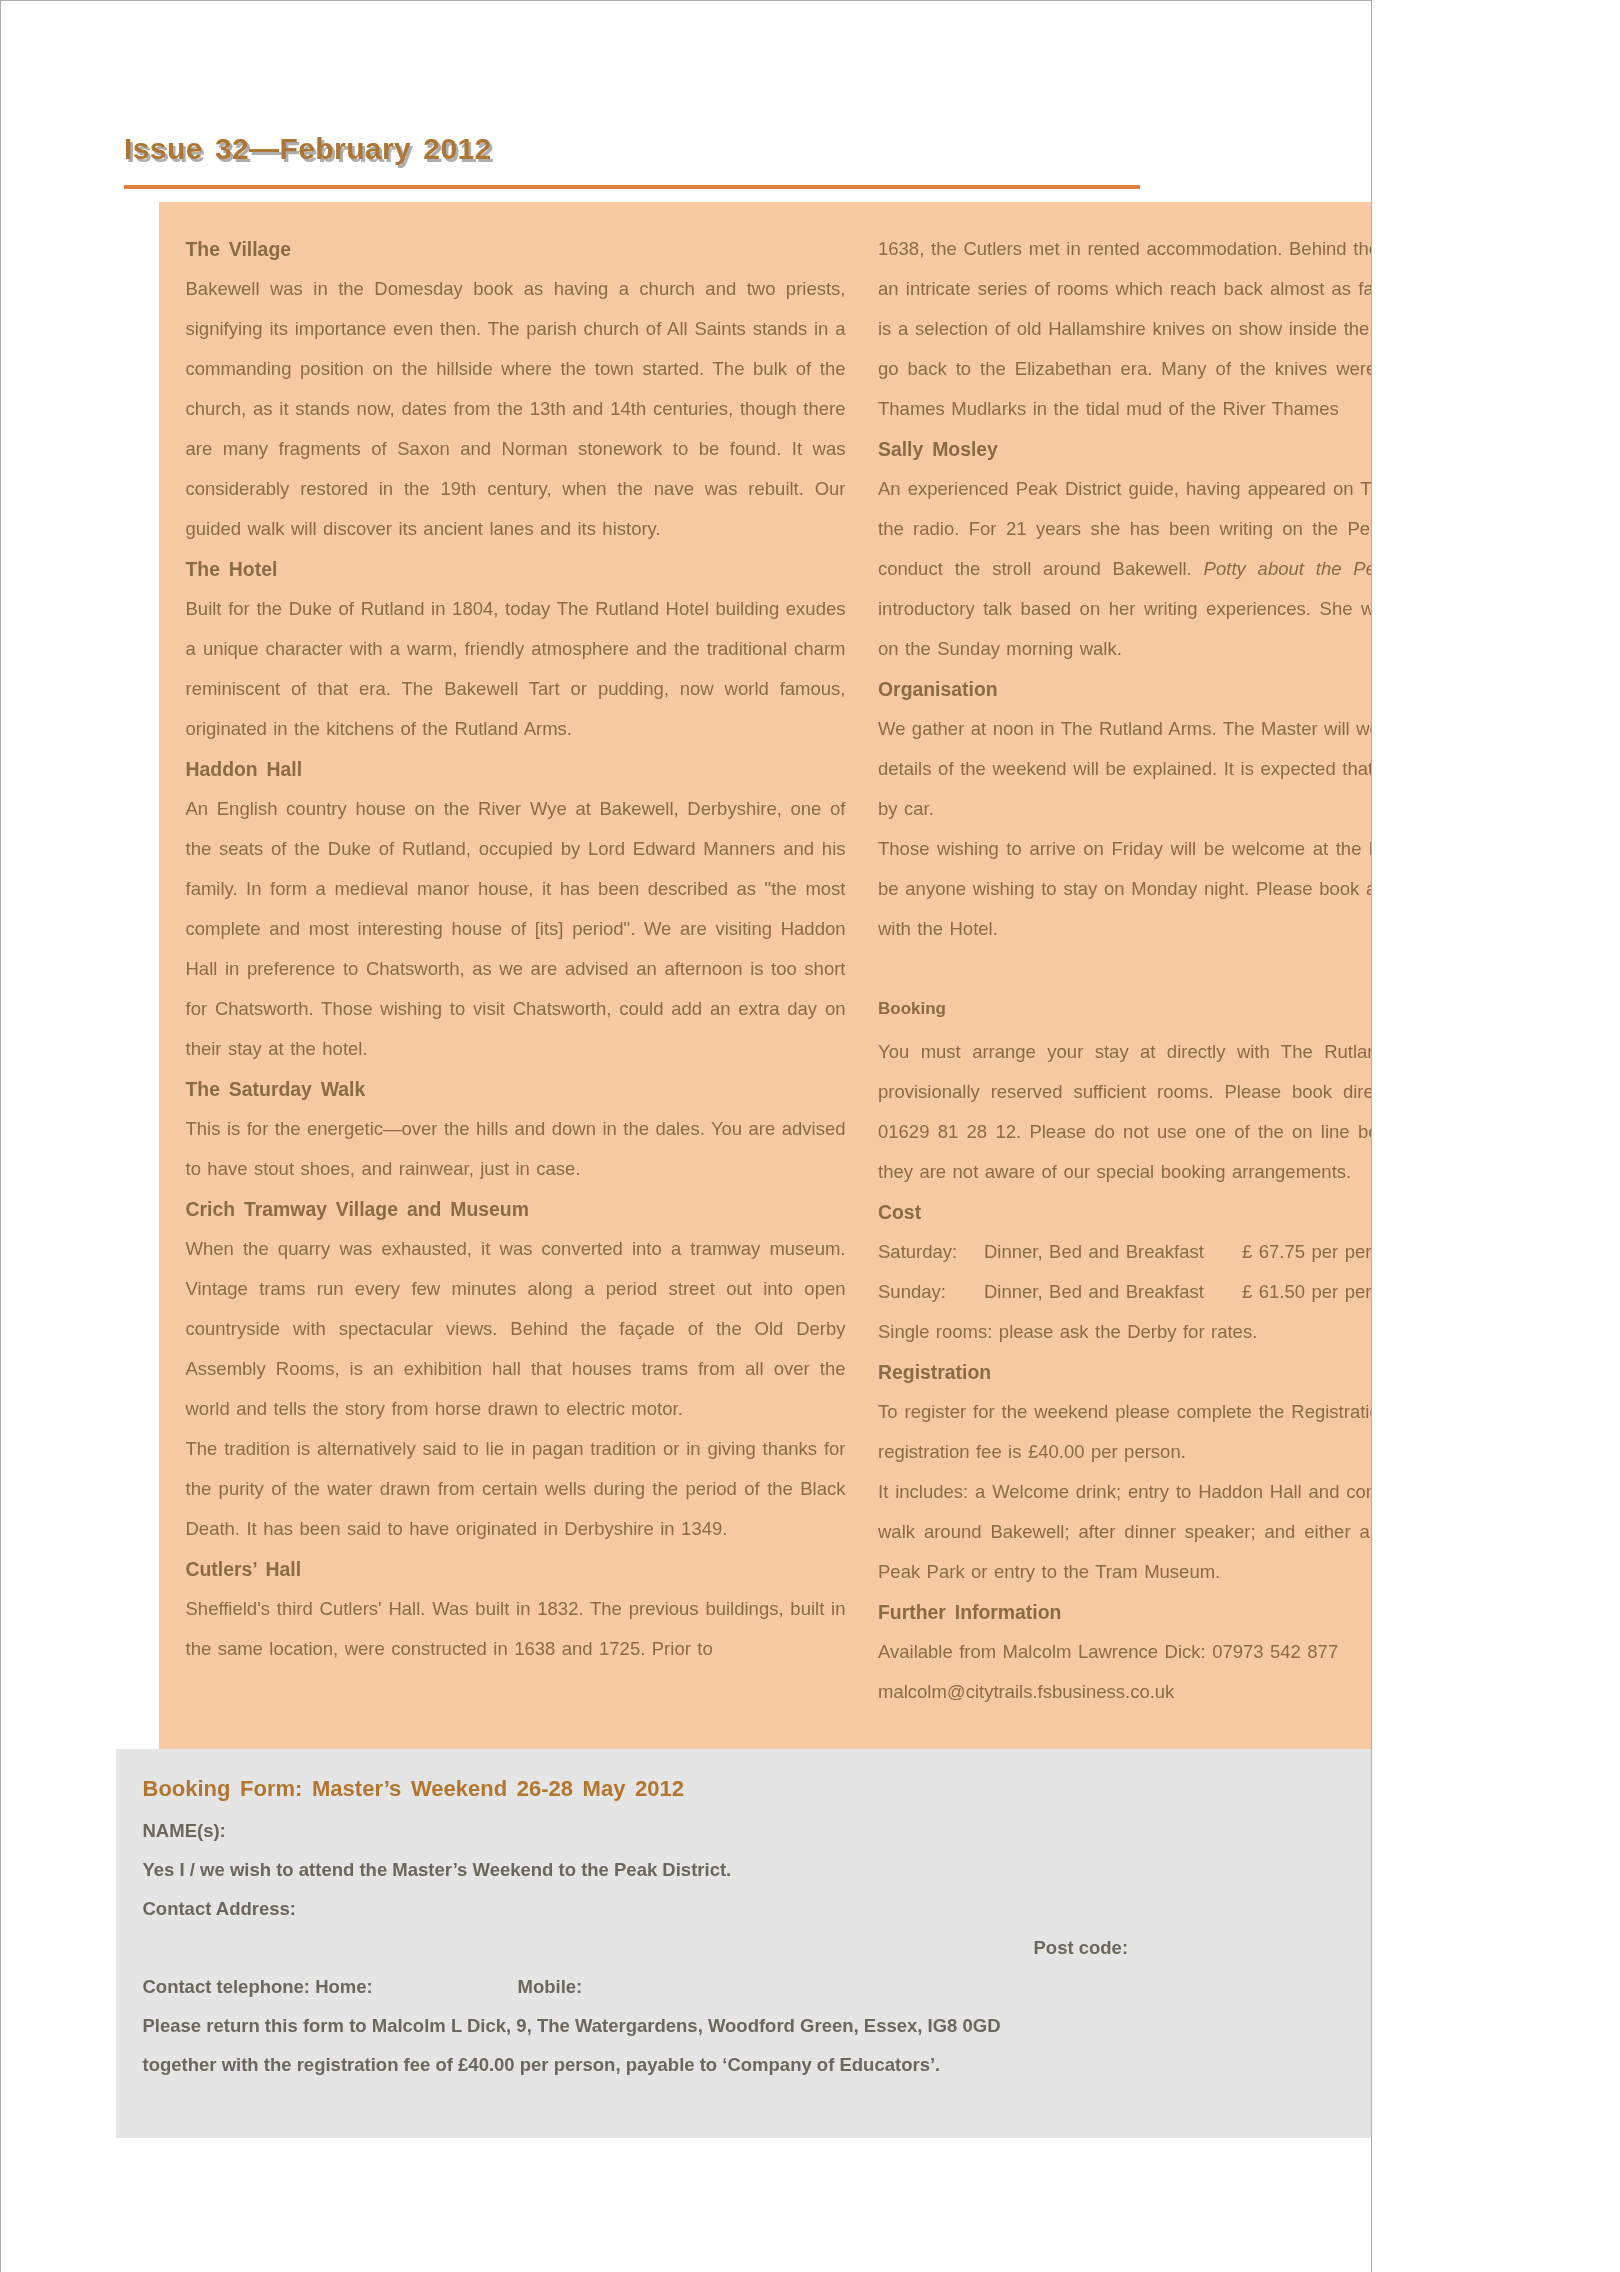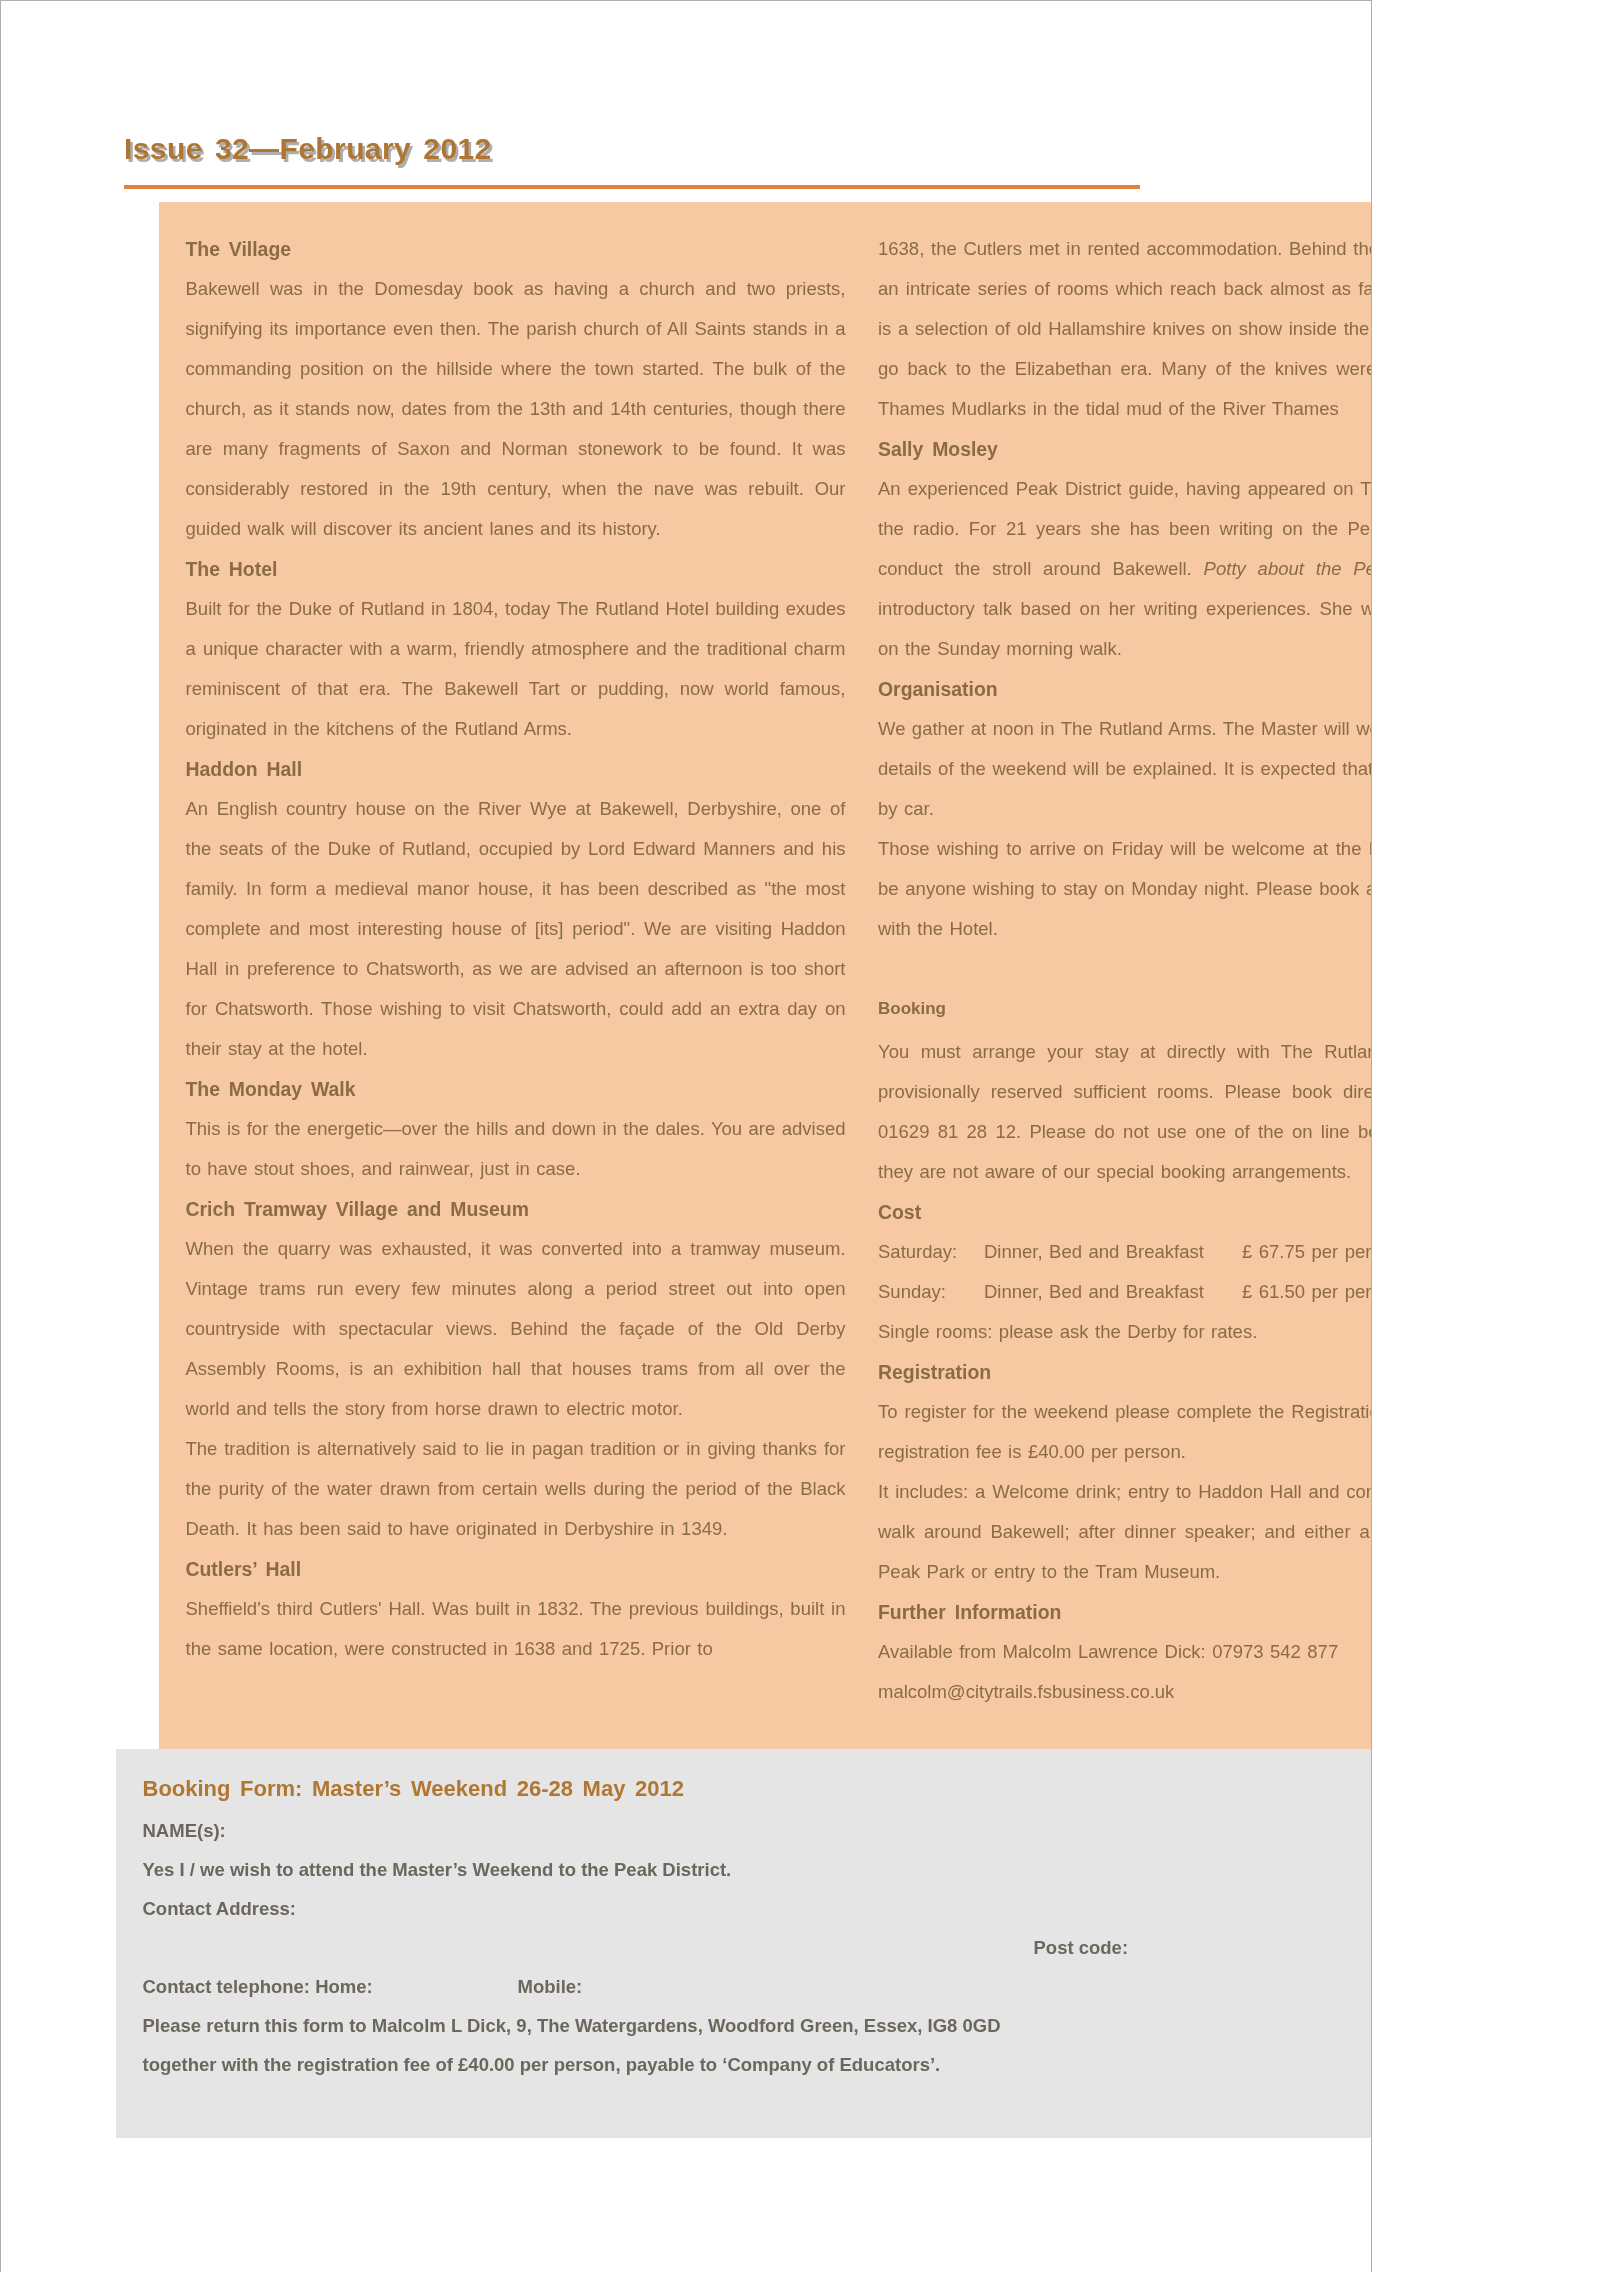--- a/index.html
+++ b/index.html
@@ -81,21 +81,21 @@
     <div class="col col-left">
       <div class="h">The Village</div>
       <p class="p">Bakewell was in the Domesday book as having a church and two priests, signifying its importance even then. The parish church of All Saints stands in a commanding position on the hillside where the town started. The bulk of the church, as it stands now, dates from the 13th and 14th centuries, though there are many fragments of Saxon and Norman stonework to be found. It was considerably restored in the 19th century, when the nave was rebuilt. Our guided walk will discover its ancient lanes and its history.</p>
 
       <div class="h">The Hotel</div>
       <p class="p">Built for the Duke of Rutland in 1804, today The Rutland Hotel building exudes a unique character with a warm, friendly atmosphere and the traditional charm reminiscent of that era. The Bakewell Tart or pudding, now world famous, originated in the kitchens of the Rutland Arms.</p>
 
       <div class="h">Haddon Hall</div>
       <p class="p">An English country house on the River Wye at Bakewell, Derbyshire, one of the seats of the Duke of Rutland, occupied by Lord Edward Manners and his family. In form a medieval manor house, it has been described as "the most complete and most interesting house of [its] period". We are visiting Haddon Hall in preference to Chatsworth, as we are advised an afternoon is too short for Chatsworth. Those wishing to visit Chatsworth, could add an extra day on their stay at the hotel.</p>
 
-      <div class="h">The Monday Walk</div>
+      <div class="h">The Saturday Walk</div>
       <p class="p">This is for the energetic—over the hills and down in the dales. You are advised to have stout shoes, and rainwear, just in case.</p>
 
       <div class="h">Crich Tramway Village and Museum</div>
       <p class="p">When the quarry was exhausted, it was converted into a tramway muse­um. Vintage trams run every few minutes along a period street out into open countryside with spectacular views. Behind the façade of the Old Derby Assembly Rooms, is an exhibition hall that houses trams from all over the world and tells the story from horse drawn to electric motor.</p>
 
       <p class="p">The tradition is alternatively said to lie in pagan tradition or in giving thanks for the purity of the water drawn from certain wells during the period of the Black Death. It has been said to have originated in Derby­shire in 1349.</p>
 
       <div class="h">Cutlers’ Hall</div>
       <p class="p">Sheffield's third Cutlers' Hall. Was built in 1832. The previous buildings, built in the same location, were constructed in 1638 and 1725. Prior to</p>
     </div>

